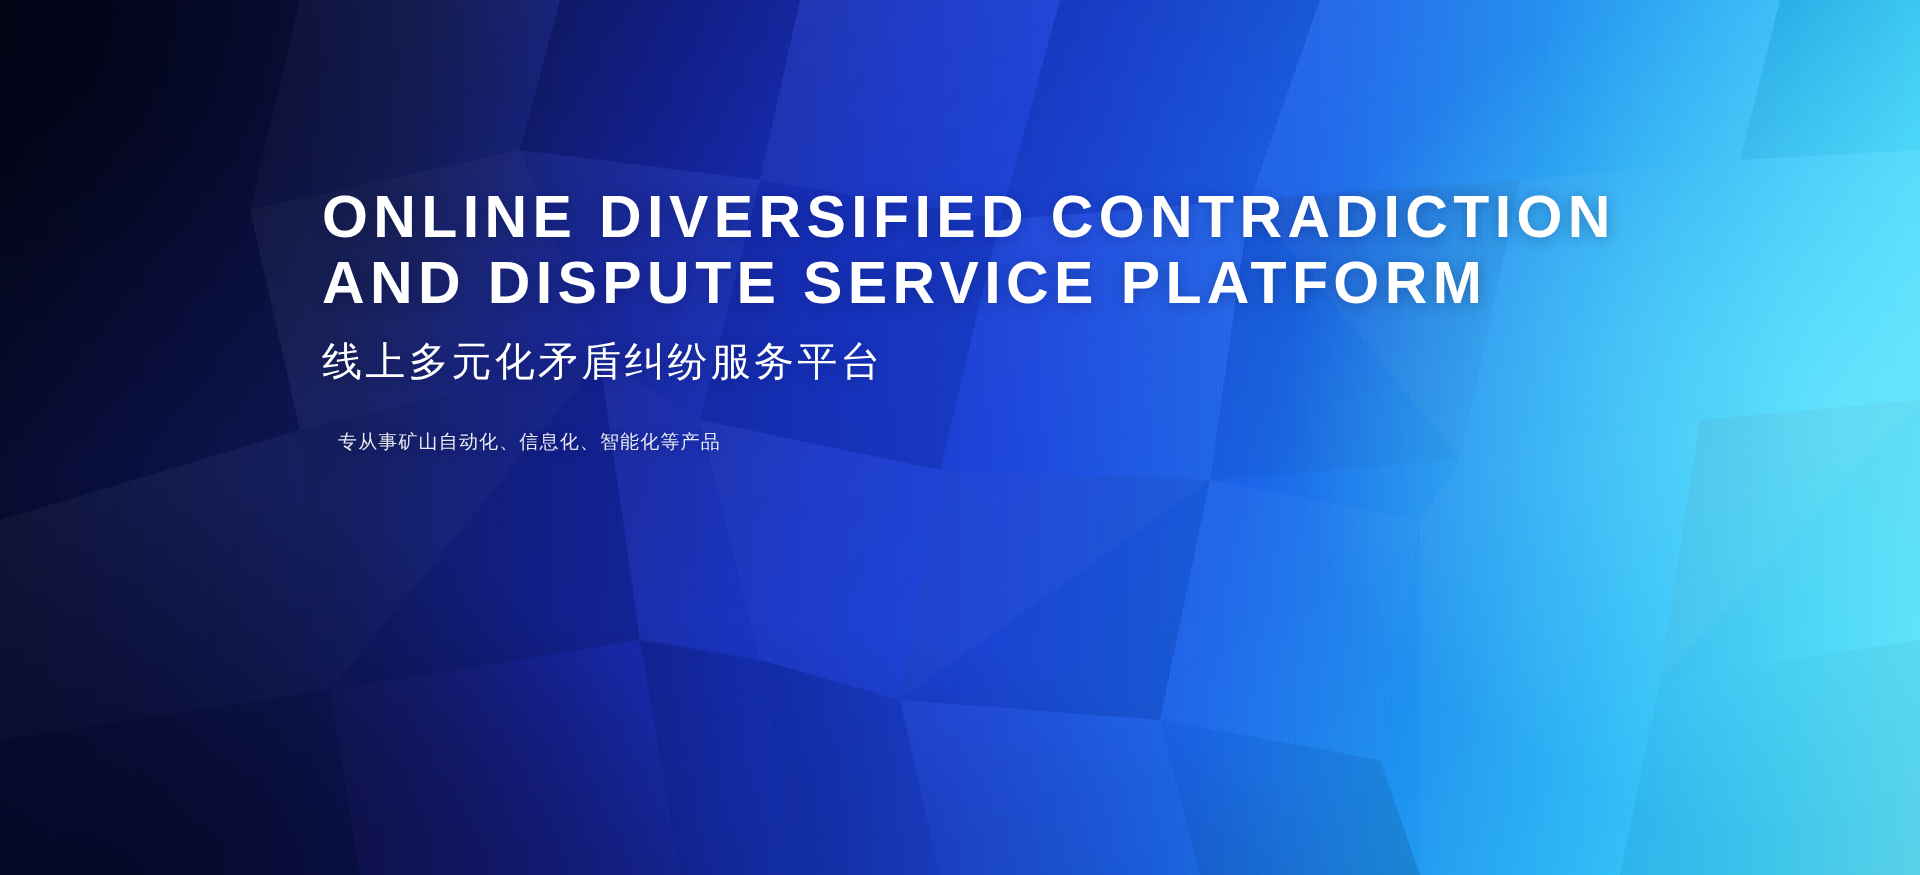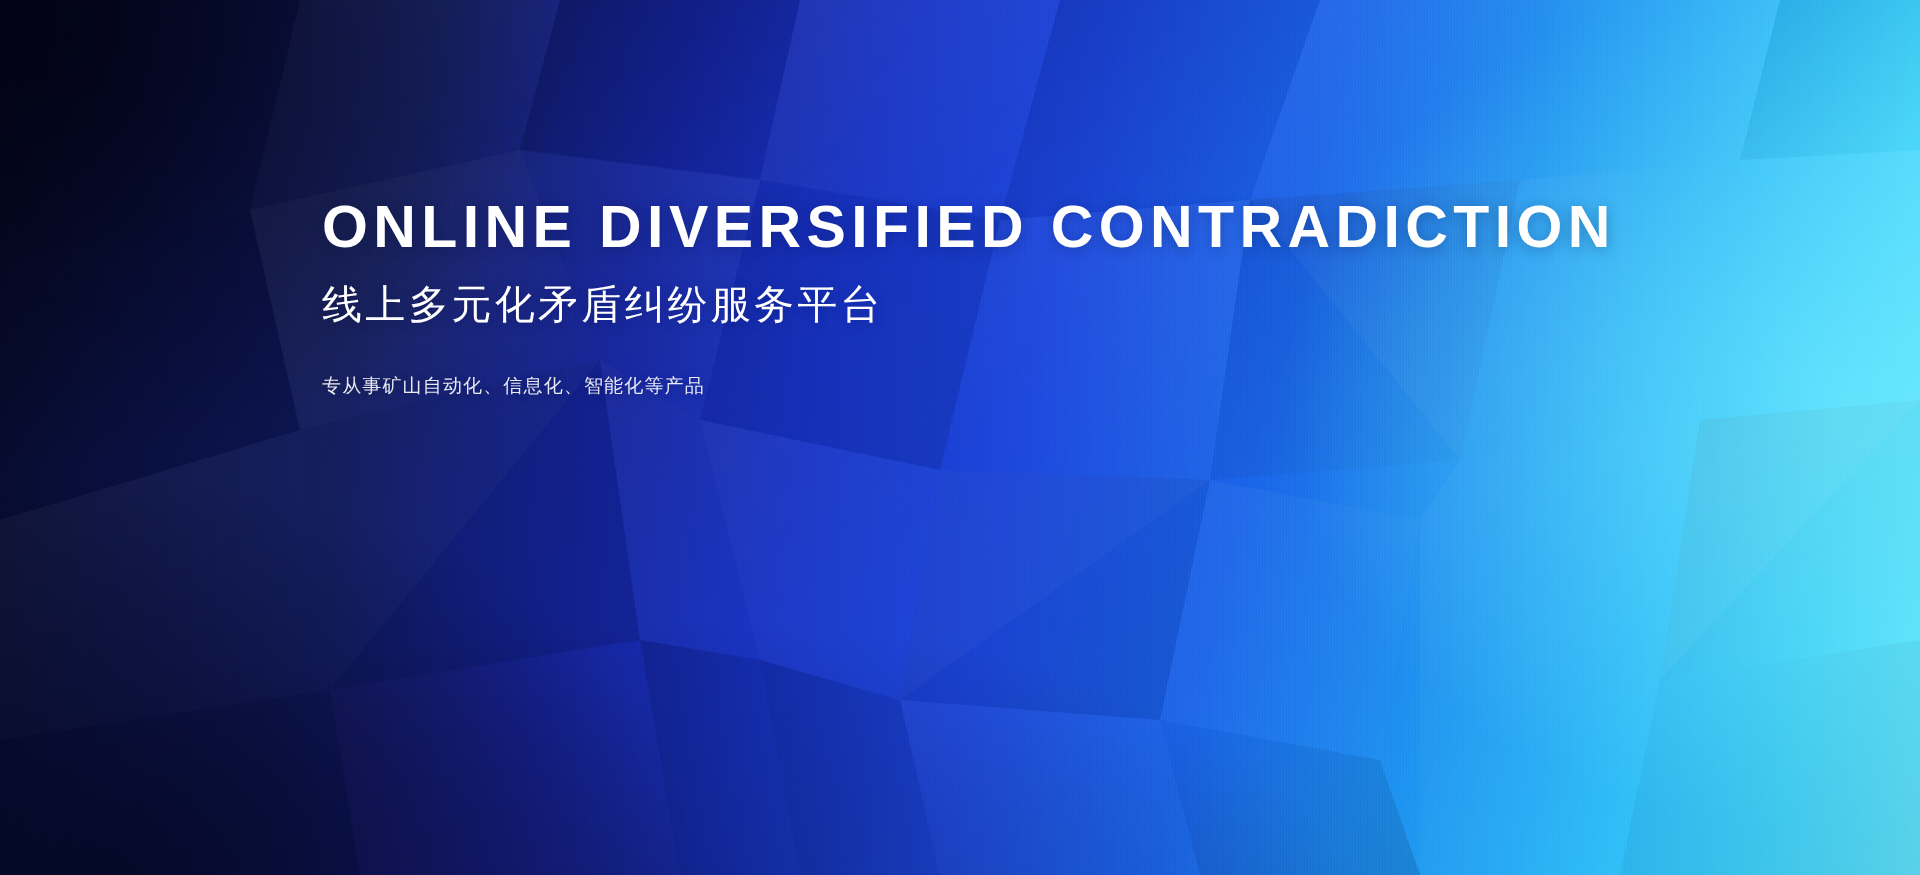--- a/index.html
+++ b/index.html
@@ -59,21 +59,21 @@
     opacity: 0.055;
     background-image:
       repeating-linear-gradient(90deg, rgba(255,255,255,0.9) 0px, rgba(255,255,255,0.9) 1px, rgba(0,0,0,0) 1px, rgba(0,0,0,0) 3px);
     mix-blend-mode: overlay;
   }
 
   
   .content {
     position: absolute;
     left: 322px;
-    top: 194px;
+    top: 184px;
     width: 1340px;
   }
 
   .headline {
     margin: 0;
     color: #ffffff;
     font-size: 59px;
     line-height: 66px;
     font-weight: 700;
     letter-spacing: 5.4px;
@@ -84,25 +84,24 @@
 
   .subtitle {
     margin: 21px 0 0 0;
     color: #ffffff;
     font-size: 40px;
     line-height: 48px;
     font-weight: 400;
     letter-spacing: 3.2px;
     white-space: nowrap;
     text-shadow: 0 2px 12px rgba(0,16,60,0.28);
-    font-family: Liberation Serif, serif;
   }
 
   .desc {
-    margin: 39px 0 0 0;
+    margin: 39px 0 0 16px;
     color: rgba(255,255,255,0.90);
     font-size: 19px;
     line-height: 36px;
     font-weight: 400;
     letter-spacing: 1.15px;
     white-space: nowrap;
     text-shadow: 0 1px 8px rgba(0,16,60,0.35);
   }
   .desc .desc-line { display: block; }
 </style>
@@ -175,20 +174,21 @@
     <polygon points="940,470 1210,480 900,700" fill="#ffffff" opacity="0.026"></polygon>
     <polygon points="1700,420 1920,400 1660,680" fill="#d9f7ff" opacity="0.05"></polygon>
   </svg>
 
   <div class="vignette"></div>
   <div class="grain"></div>
 
   <div class="content">
     <h1 class="headline">
       <span class="hl-line">ONLINE DIVERSIFIED CONTRADICTION</span>
+      <span class="hl-line">AND DISPUTE SERVICE PLATFORM</span>
     </h1>
 
     <h2 class="subtitle">线上多元化矛盾纠纷服务平台</h2>
 
     <p class="desc">
       <span class="desc-line">专从事矿山自动化、信息化、智能化等产品</span>
     </p>
   </div>
 
 </div>

